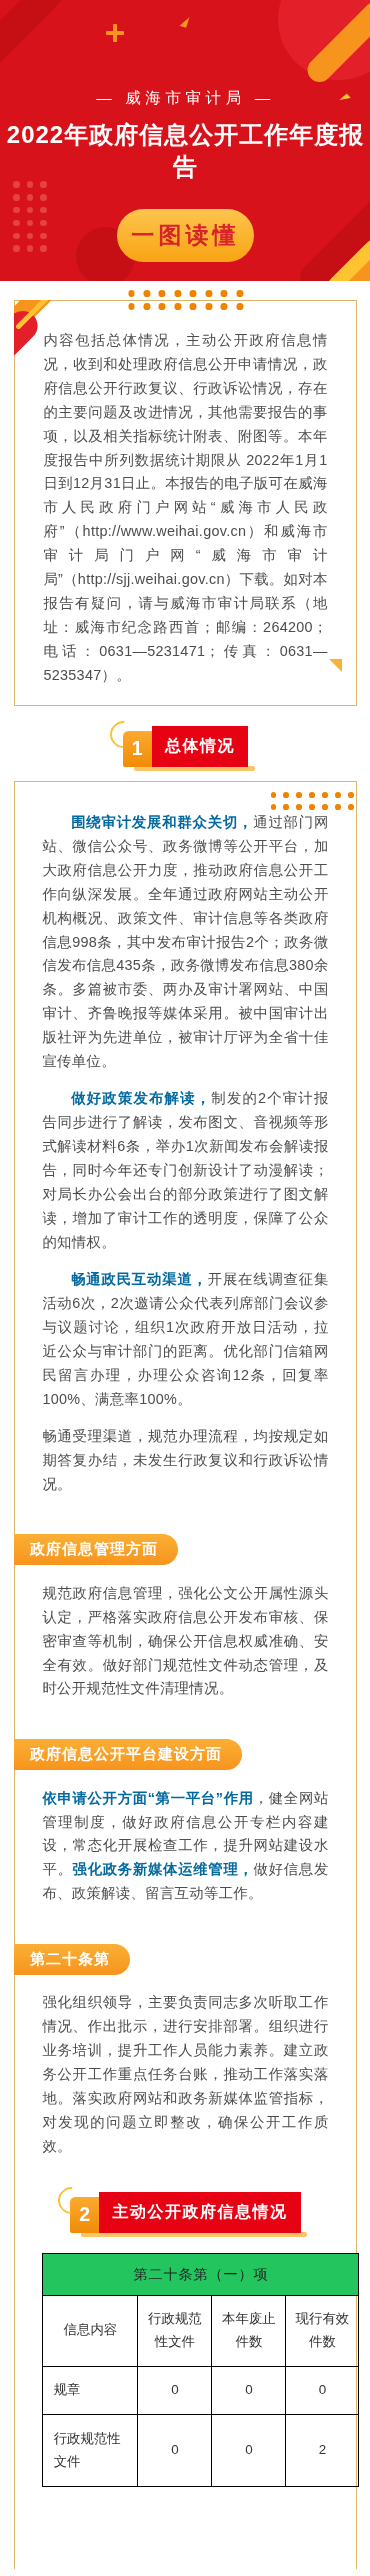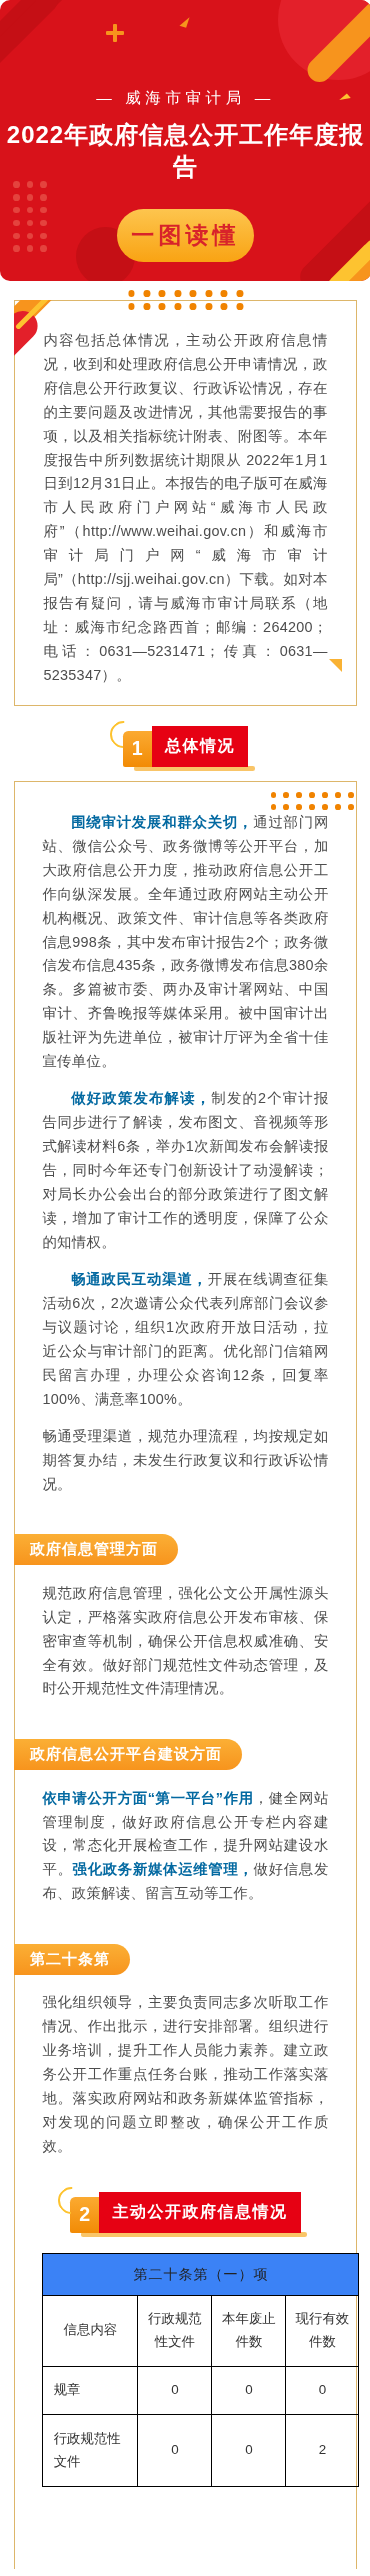--- a/index.html
+++ b/index.html
@@ -1,20 +1,20 @@
 <!DOCTYPE html>
 <html style="font-size:8.2px"><head>
 <meta charset="utf-8">
 <style>
   html,body{margin:0;padding:0;background:#fff;}
   body{font-family:"Liberation Sans","DejaVu Sans",sans-serif;}
   .page{position:relative;width:371px;margin:0 auto;background:#fff;overflow:hidden;}
 
   
-  .hero{position:relative;height:281px;background:#D8121A;overflow:hidden;text-align:center;color:#fff;border-radius:10px;}
+  .hero{position:relative;height:281px;background:#D8121A;overflow:hidden;text-align:center;color:#fff;}
   .shape{position:absolute;}
   .stripe{border-radius:515px;}
   .hero-org{position:relative;z-index:3;padding-top:88px;font-size:15.5px;letter-spacing:4.6px;font-weight:500;}
   .hero-title{position:relative;z-index:3;margin:10.3px 5.2px 0;font-size:24px;font-weight:800;letter-spacing:1px;}
   .hero-badge{position:relative;z-index:3;margin:26px auto 0;width:137px;height:53px;border-radius:28px;
     background:linear-gradient(180deg,#FDC54E,#F9A313);display:flex;align-items:center;justify-content:center;
     font-size:23px;font-weight:800;color:#D8232A;letter-spacing:4.1px;}
   .plus{width:17.5px;height:17.5px;}
   .plus::before{content:'';position:absolute;left:0;top:6.7px;width:17.5px;height:4.6px;background:#F7941D;border-radius:1px;}
   .plus::after{content:'';position:absolute;left:6.7px;top:0;width:4.6px;height:17.5px;background:#F7941D;border-radius:1px;}
@@ -53,21 +53,21 @@
 
   
   .pill{display:inline-block;margin:24px 0 3.1px -28px;background:linear-gradient(180deg,#FBAF35,#F7941D);
     color:#fff;font-weight:800;font-size:15px;letter-spacing:1px;padding:6.2px 20.6px 6.2px 15.5px;
     border-radius:2.1px 515px 515px 2.1px;}
 
   
   table{border-collapse:collapse;}
   .t20{width:315px;margin:13.4px auto 5.2px;table-layout:fixed;}
   .t20 td{border:0.8px solid #000;font-size:13.4px;color:#333;text-align:center;padding:12.4px 4.1px;line-height:1.7;}
-  .t20 .bhead{background:#3b82f6;font-size:14px;color:#222;padding:8.2px 4.1px;letter-spacing:1px;}
+  .t20 .bhead{background:#22c55e;font-size:14px;color:#222;padding:8.2px 4.1px;letter-spacing:1px;}
   .t20 .lab{text-align:left;padding-left:10.3px;}
 </style>
 </head>
 <body>
 
 <div class="page">
 
   <header class="hero">
     <div class="shape stripe" style="top:-17.5px;left:-36px;width:160px;height:29px;background:#C50F15;transform:rotate(-45deg);"></div>
     <div class="shape stripe" style="top:27px;left:-46px;width:118px;height:18.5px;background:#C50F15;transform:rotate(-45deg);"></div>

